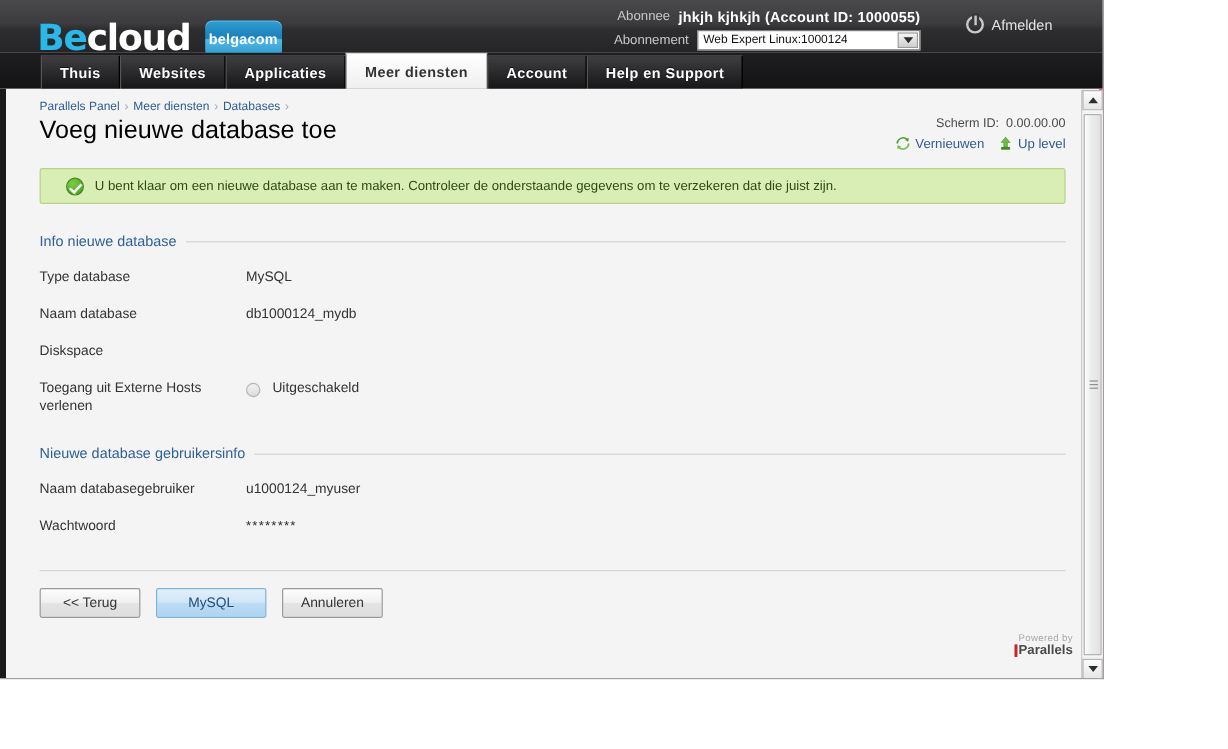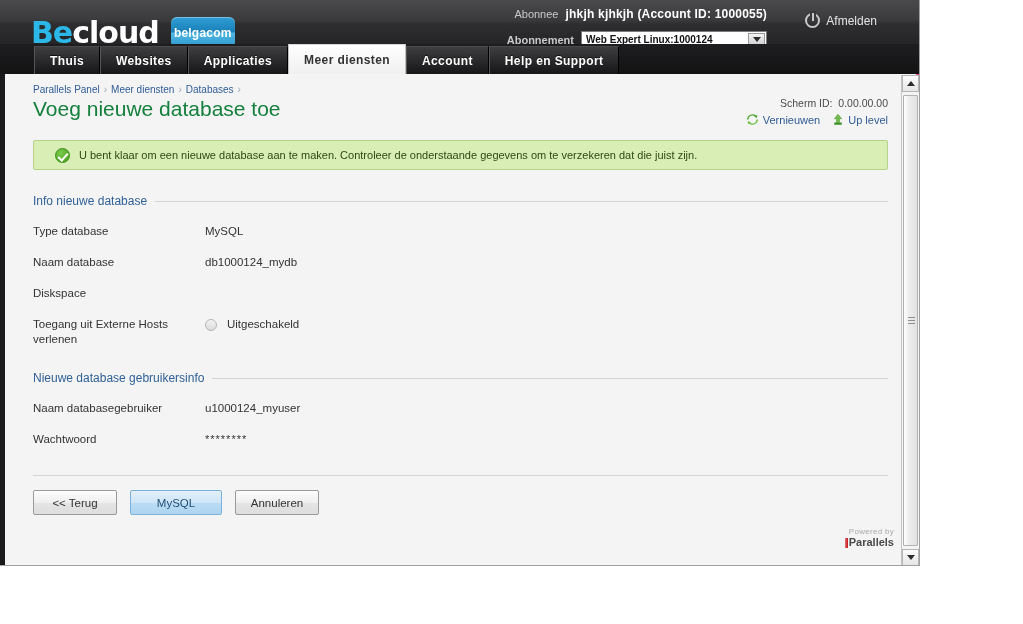--- a/index.html
+++ b/index.html
@@ -157,21 +157,21 @@
     padding-top: 10px;
     font-size: 10px;
     color: #3a5f8f;
   }
   #breadcrumb a { color: #2f5c96; text-decoration: none; cursor: pointer; }
   #breadcrumb .sep { color: #9aa6b5; margin: 0 4px; }
 
   #title-row { display: flex; align-items: flex-start; justify-content: space-between; }
   #page-title {
     font-size: 21px;
-    color: #15803d;
+    color: #000000;
     font-weight: normal;
     margin: 2px 0 0 0;
     font-family: "Liberation Sans", sans-serif;
   }
   #screen-actions { text-align: right; padding-top: 2px; }
   #screen-id { font-size: 10.5px; color: #4a4a4a; }
   #action-links {
     display: flex; align-items: center; justify-content: flex-end;
     gap: 12px; margin-top: 4px;
   }
@@ -339,21 +339,21 @@
       <div id="belgacom-badge">
         <span>belgacom</span>
       </div>
     </div>
 
     <div id="account-block">
       <div class="acct-row">
         <span class="acct-label">Abonnee</span>
         <span class="acct-value">jhkjh kjhkjh (Account ID: 1000055)</span>
       </div>
-      <div class="acct-row" style="margin-top:9px;font-weight:bold;">
+      <div class="acct-row" style="margin-top:3px;">
         <span class="acct-label">Abonnement</span>
         <div id="subscription-select">
           <span class="sel-text">Web Expert Linux:1000124</span>
           <span id="select-arrow">
               <i></i>
             </span>
         </div>
       </div>
     </div>
 

